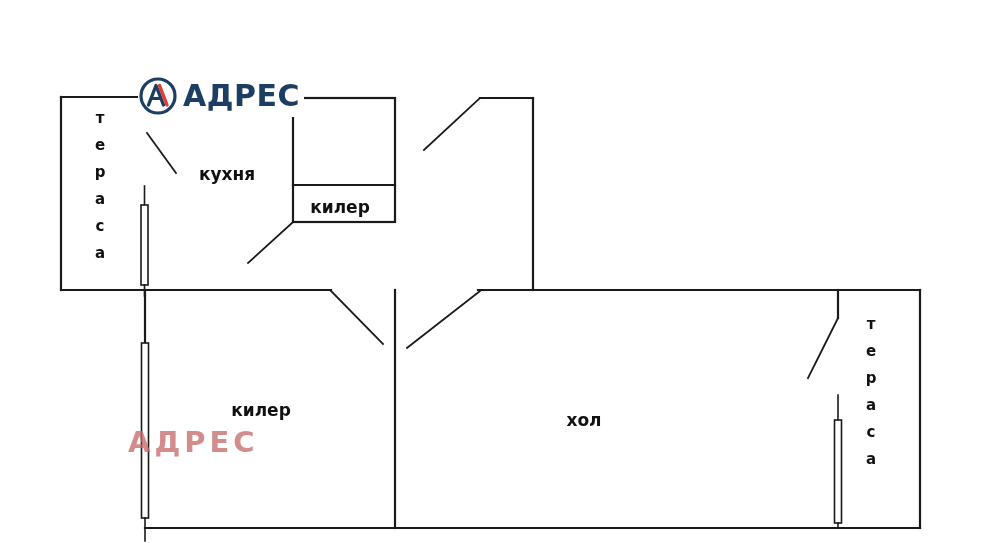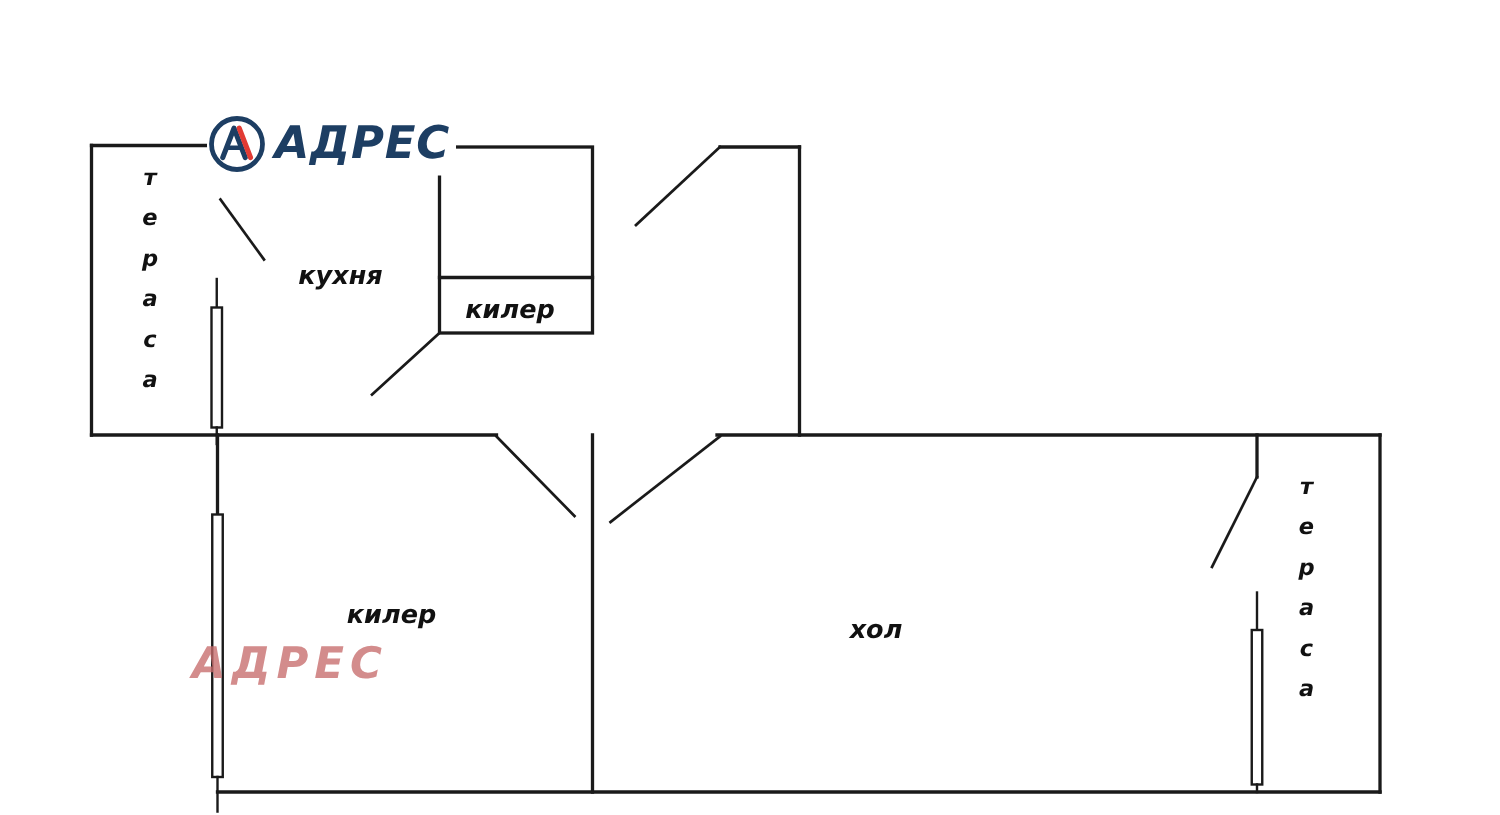--- a/index.html
+++ b/index.html
@@ -2,21 +2,20 @@
 <html><head>
 <meta charset="utf-8">
 <style>
   html,body{margin:0;padding:0;background:#ffffff;}
   #canvas{
     position:relative;
     width:1000px;height:543px;
     background:#ffffff;
     font-family:"DejaVu Sans","Liberation Sans",sans-serif;
     overflow:hidden;
-    font-style:italic;
   }
   #walls{position:absolute;left:0;top:0;}
   .room-label{
     position:absolute;
     transform:translate(-50%,-50%);
     font-weight:bold;
     font-size:17px;
     color:#111111;
     white-space:nowrap;
     text-align:center;
@@ -105,21 +104,21 @@
       <path d="M13.5,23.5 H22.5" fill="none" stroke="#1d3e63" stroke-width="3" stroke-linecap="round"></path>
       <path d="M21.5,10.5 L29,30" fill="none" stroke="#e23b34" stroke-width="3.4" stroke-linecap="round"></path>
     </svg>
     <span class="logo-text">АДРЕС</span>
   </div>
 
   <div id="watermark">АДРЕС</div>
 
   <div class="vtext" style="left:100px;top:190px;">тераса</div>
 
-  <div class="room-label" style="left:227px;top:184px;">кухня</div>
+  <div class="room-label" style="left:227px;top:174px;">кухня</div>
 
 
   <div class="room-label" style="left:340px;top:207px;">килер</div>
 
   <div class="room-label" style="left:261px;top:410px;">килер</div>
 
   <div class="room-label" style="left:584px;top:420px;">хол</div>
 
   <div class="vtext" style="left:871px;top:396px;">тераса</div>
 

